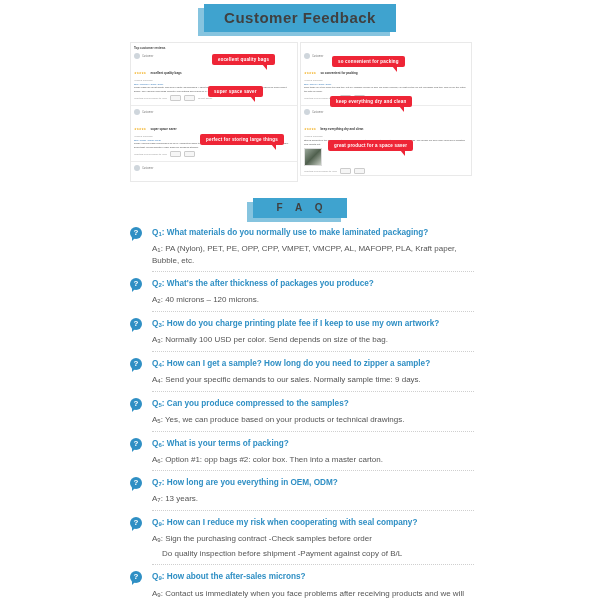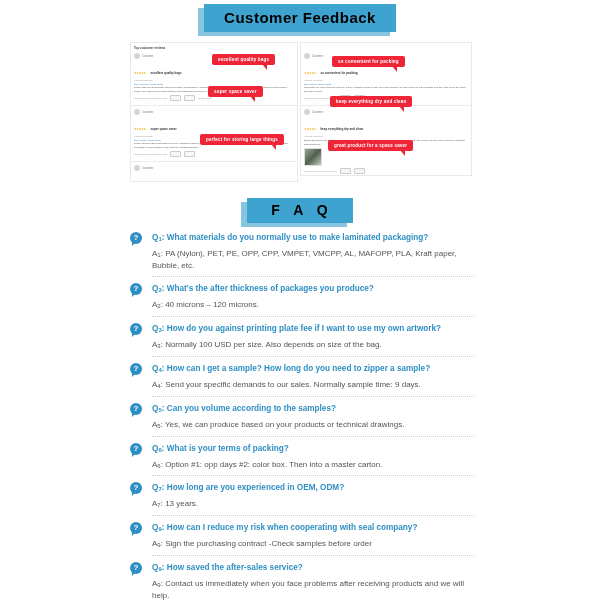--- a/index.html
+++ b/index.html
@@ -11,28 +11,28 @@
     position:relative;
   }
   .page{width:600px;height:600px;position:relative;}
 
   
   .banner-wrap{display:flex;justify-content:center;align-items:center;}
   .banner{
     position:relative;display:inline-block;
     padding:5px 20px 6px 20px;
     background:#3fa3cf;
-    color:#000000;
+    color:#404040;
     font-weight:bold;
     letter-spacing:0.5px;
     text-align:center;
     box-shadow:-6px 4px 0 0 rgba(134,196,223,0.75);
   }
   #customer-feedback-banner{margin-top:4px;font-size:15px;}
-  #faq-banner{margin-top:0;font-size:14px;letter-spacing:5px;padding:4px 20px 5px 24px;}
+  #faq-banner{margin-top:0;font-size:10px;letter-spacing:5px;padding:4px 20px 5px 24px;}
 
   
   .feedback-area{
     position:relative;
     width:340px;margin:10px auto 0 auto;
     height:138px;
   }
   .shot{
     position:absolute;top:0;
     background:#ffffff;
@@ -234,54 +234,55 @@
       </div>
       <div class="divider"></div>
       <div class="faq-item">
         <div class="q-icon">?</div>
         <div class="q-text" style="color: rgb(47, 143, 196);">Q<span class="sub">2</span>: <span>What's the after thickness of packages you produce?</span></div>
         <div class="a-text" style="color: rgb(85, 85, 85);">A<span class="sub">2</span>: <span>40 microns – 120 microns.</span></div>
       </div>
       <div class="divider"></div>
       <div class="faq-item">
         <div class="q-icon">?</div>
-        <div class="q-text" style="color: rgb(47, 143, 196);">Q<span class="sub">3</span>: <span>How do you against printing plate fee if I want to use my own artwork?</span></div>
-        <div class="a-text" style="color: rgb(85, 85, 85);">A<span class="sub">3</span>: <span>Normally 100 USD per size. Also depends on size of the bag.</span></div>
+        <div class="q-text" style="color: rgb(47, 143, 196);">Q<span class="sub">3</span>: <span>How do you charge printing plate fee if I keep to use my own artwork?</span></div>
+        <div class="a-text" style="color: rgb(85, 85, 85);">A<span class="sub">3</span>: <span>Normally 100 USD per color. Send depends on size of the bag.</span></div>
       </div>
       <div class="divider"></div>
       <div class="faq-item">
         <div class="q-icon">?</div>
         <div class="q-text" style="color: rgb(47, 143, 196);">Q<span class="sub">4</span>: <span>How can I get a sample? How long do you need to zipper a sample?</span></div>
         <div class="a-text" style="color: rgb(85, 85, 85);">A<span class="sub">4</span>: <span>Send your specific demands to our sales. Normally sample time: 9 days.</span></div>
       </div>
       <div class="divider"></div>
       <div class="faq-item">
         <div class="q-icon">?</div>
-        <div class="q-text" style="color: rgb(47, 143, 196);">Q<span class="sub">5</span>: <span>Can you volume according to the samples?</span></div>
+        <div class="q-text" style="color: rgb(47, 143, 196);">Q<span class="sub">5</span>: <span>Can you produce compressed to the samples?</span></div>
         <div class="a-text" style="color: rgb(85, 85, 85);">A<span class="sub">5</span>: <span>Yes, we can produce based on your products or technical drawings.</span></div>
       </div>
       <div class="divider"></div>
       <div class="faq-item">
         <div class="q-icon">?</div>
         <div class="q-text" style="color: rgb(47, 143, 196);">Q<span class="sub">6</span>: <span>What is your terms of packing?</span></div>
-        <div class="a-text" style="color: rgb(85, 85, 85);">A<span class="sub">6</span>: <span>Option #1: opp days  #2: color box. Then into a master carton.</span></div>
-      </div>
-      <div class="divider"></div>
-      <div class="faq-item">
-        <div class="q-icon">?</div>
-        <div class="q-text" style="color: rgb(47, 143, 196);">Q<span class="sub">7</span>: <span>How long are you experienced in OEM, ODM?</span></div>
+        <div class="a-text" style="color: rgb(85, 85, 85);">A<span class="sub">6</span>: <span>Option #1: opp bags  #2: color box. Then into a master carton.</span></div>
+      </div>
+      <div class="divider"></div>
+      <div class="faq-item">
+        <div class="q-icon">?</div>
+        <div class="q-text" style="color: rgb(47, 143, 196);">Q<span class="sub">7</span>: <span>How long are you everything in OEM, ODM?</span></div>
         <div class="a-text" style="color: rgb(85, 85, 85);">A<span class="sub">7</span>: <span>13 years.</span></div>
       </div>
       <div class="divider"></div>
       <div class="faq-item">
         <div class="q-icon">?</div>
         <div class="q-text" style="color: rgb(47, 143, 196);">Q<span class="sub">9</span>: <span>How can I reduce my risk when cooperating with seal company?</span></div>
         <div class="a-text" style="color: rgb(85, 85, 85);">A<span class="sub">9</span>: <span>Sign the purchasing contract  -Check samples before order</span></div>
-      </div>
-      <div class="divider"></div>
-      <div class="faq-item">
-        <div class="q-icon">?</div>
-        <div class="q-text" style="color: rgb(47, 143, 196);">Q<span class="sub">9</span>: <span>How saved the after-sales service?</span></div>
+        <div class="a-text indent" style="color: rgb(85, 85, 85);"><span>Do quality inspection before shipment  -Payment against copy of B/L</span></div>
+      </div>
+      <div class="divider"></div>
+      <div class="faq-item">
+        <div class="q-icon">?</div>
+        <div class="q-text" style="color: rgb(47, 143, 196);">Q<span class="sub">9</span>: <span>How about the after-sales microns?</span></div>
         <div class="a-text" style="color: rgb(85, 85, 85);">A<span class="sub">9</span>: <span>Contact us immediately when you face problems after receiving products and we will help.</span></div>
       </div>
     </div>
 
 </div>
 
 </body></html>

